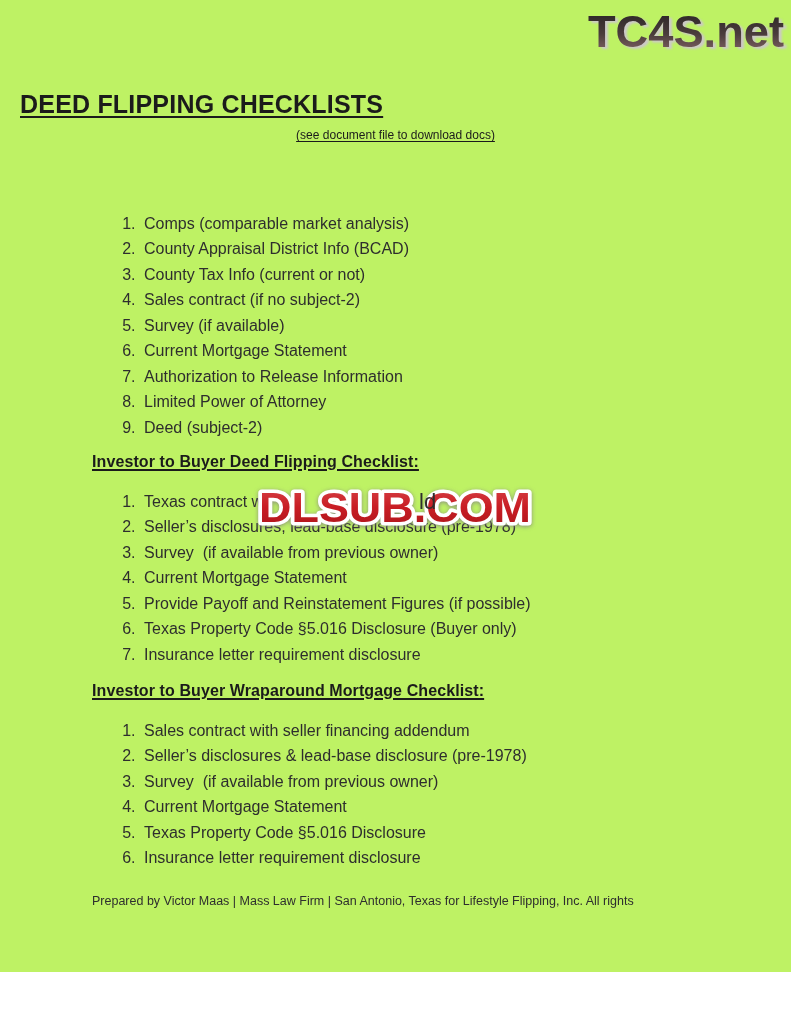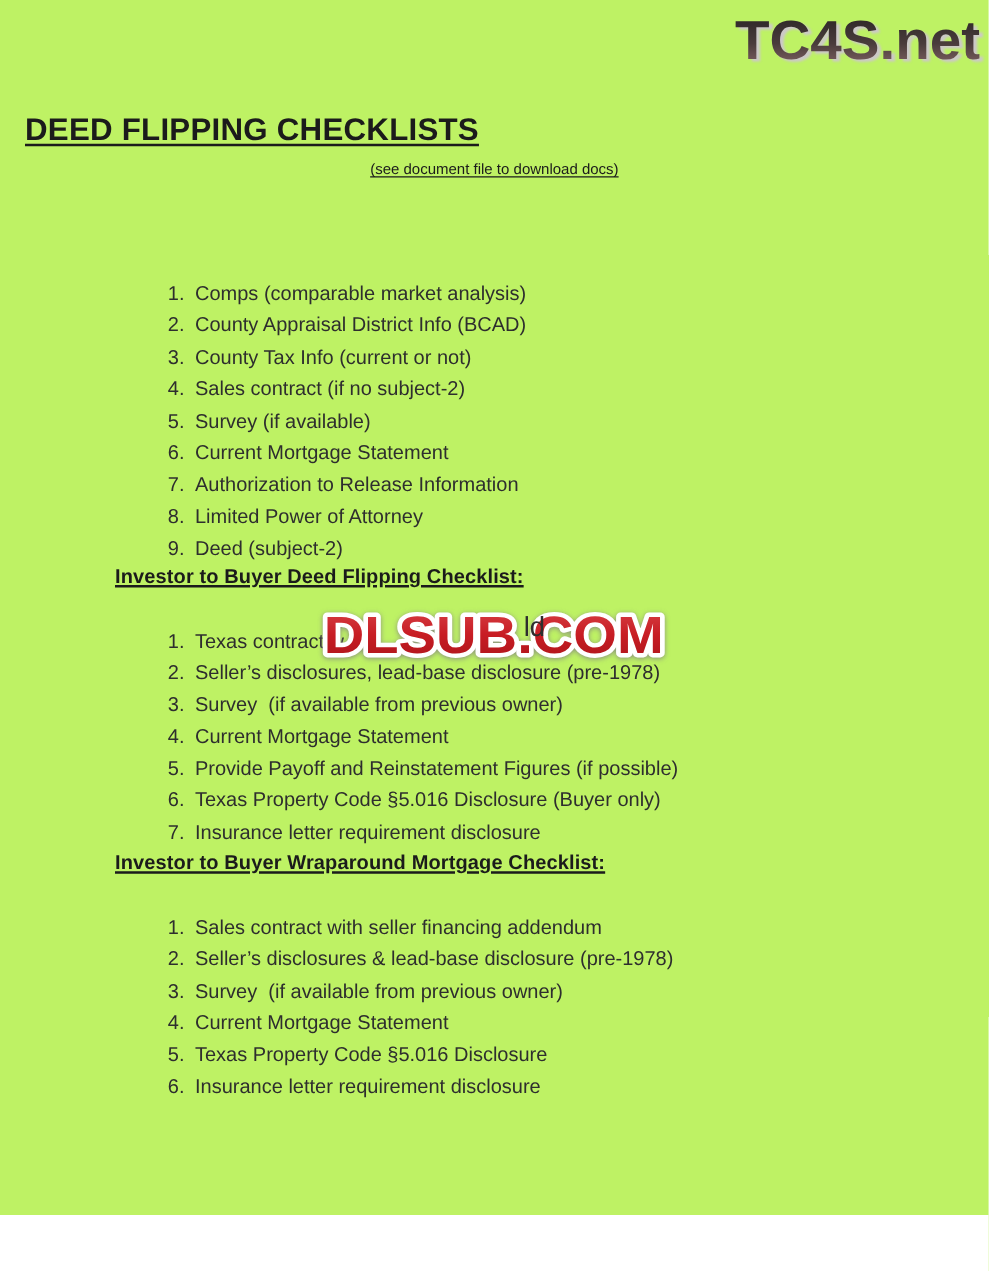--- a/index.html
+++ b/index.html
@@ -21,21 +21,21 @@
   }
   .section-heading{
     position:absolute;left:92px;font-size:16px;font-weight:bold;color:#1b1b1b;
     text-decoration:underline;text-decoration-thickness:1.5px;text-underline-offset:2px;
     letter-spacing:0.1px;
   }
   .heading-1{top:174px}
   .heading-2{top:453px}
   .heading-3{top:682px}
   .checklist{
-    position:absolute;left:92px;margin:12px;padding-left:48px;
+    position:absolute;left:92px;margin:0;padding-left:48px;
     font-size:16px;line-height:25.45px;color:#2e2e2e;
   }
   .checklist li{padding-left:4px;}
   .list-1{top:211px}
   .list-2{top:489px}
   .list-3{top:718px}
   .obscured-fragment{
     position:absolute;left:419px;top:489px;font-size:22px;color:#2e2e2e;z-index:5;
   }
   .watermark-center{position:absolute;left:248px;top:480px;z-index:4;}
@@ -109,20 +109,21 @@
   <ol class="checklist list-3">
     <li>Sales contract with seller financing addendum</li>
     <li>Seller’s disclosures &amp; lead-base disclosure (pre-1978)</li>
     <li>Survey&nbsp; (if available from previous owner)</li>
     <li>Current Mortgage Statement</li>
     <li>Texas Property Code §5.016 Disclosure</li>
     <li>Insurance letter requirement disclosure</li>
   </ol>
 
   <div class="footer">
+    <div>Prepared by Victor Maas | Mass Law Firm | San Antonio, Texas for Lifestyle Flipping, Inc. All rights</div>
   </div>
 
   <div class="bottom-logo">
     <svg width="318" height="50" viewBox="0 0 318 50">
       <defs>
         <linearGradient id="txGrad" x1="0" y1="0" x2="0" y2="1">
           <stop offset="0%" stop-color="#d4747a"></stop>
           <stop offset="100%" stop-color="#a93a42"></stop>
         </linearGradient>
       </defs>

